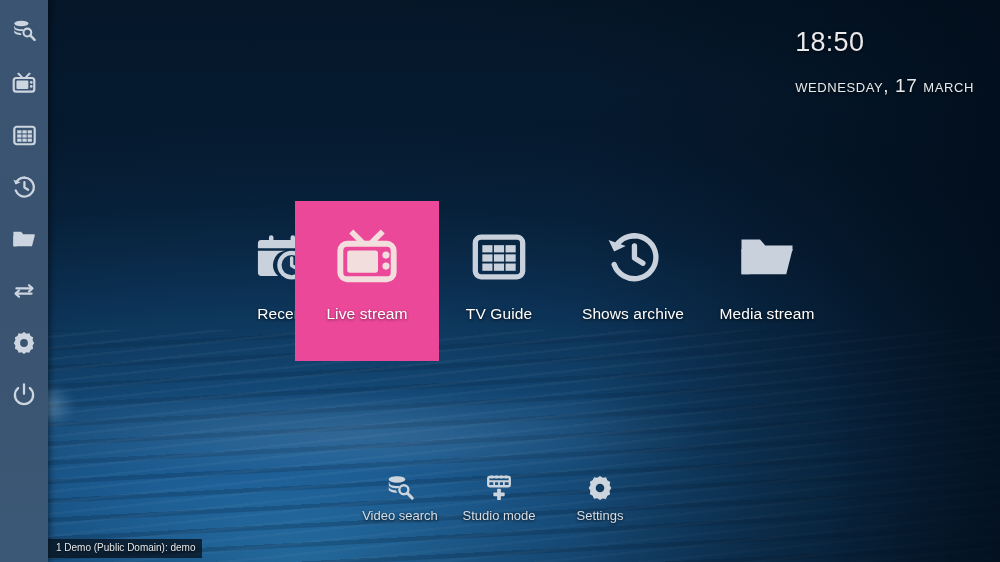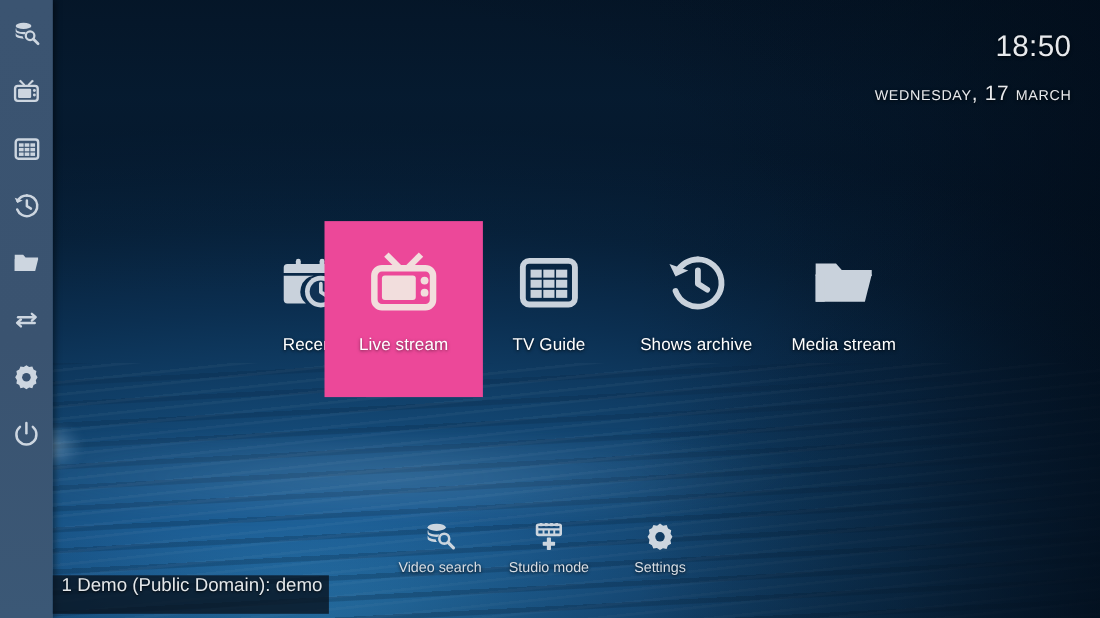--- a/index.html
+++ b/index.html
@@ -60,21 +60,21 @@
   }
   .side-item {
     position:absolute; left:0; width:48px; height:34px;
     display:flex; align-items:center; justify-content:center;
   }
   .side-item svg { display:block; }
   .ico-pale { fill:#cdd6e0; }
 
   
   .clock {
-    position:absolute; right:26px; top:28px; text-align:right; z-index:5;
+    position:absolute; right:26px; top:28px; z-index:5;
     color:#e7e9ec; text-shadow:0 1px 3px rgba(0,0,0,.75);
   }
   .clock .time { font-size:27px; line-height:29px; letter-spacing:.3px; }
   .clock .date {
     font-size:19px; line-height:26px; margin-top:16px;
     font-variant:small-caps; text-transform:lowercase; letter-spacing:.6px;
   }
 
   
   .mainmenu {
@@ -104,23 +104,23 @@
   .bitem .bglyph { height:36px; display:flex; align-items:center; justify-content:center; }
   .bitem .blbl {
     font-size:13px; color:#d7dde4; text-shadow:0 1px 3px rgba(0,0,0,.85);
     white-space:nowrap; margin-top:2px;
   }
   .ico-bot { fill:#ccd5de; }
 
   
   .statusbar {
     position:absolute; left:48px; bottom:4px; z-index:7;
-    padding:1px 6px 18px 8px;
+    padding:1px 6px 2px 8px;
     background:rgba(8,18,30,.78);
-    color:#e3e7ea; font-size:17px; line-height:16px;
+    color:#e3e7ea; font-size:10px; line-height:16px;
     text-shadow:0 1px 2px rgba(0,0,0,.8);
   }
 </style>
 </head>
 <body>
 
 <div id="app">
 
   <div class="bg bg-base"></div>
   <div class="bg-waves"></div>

